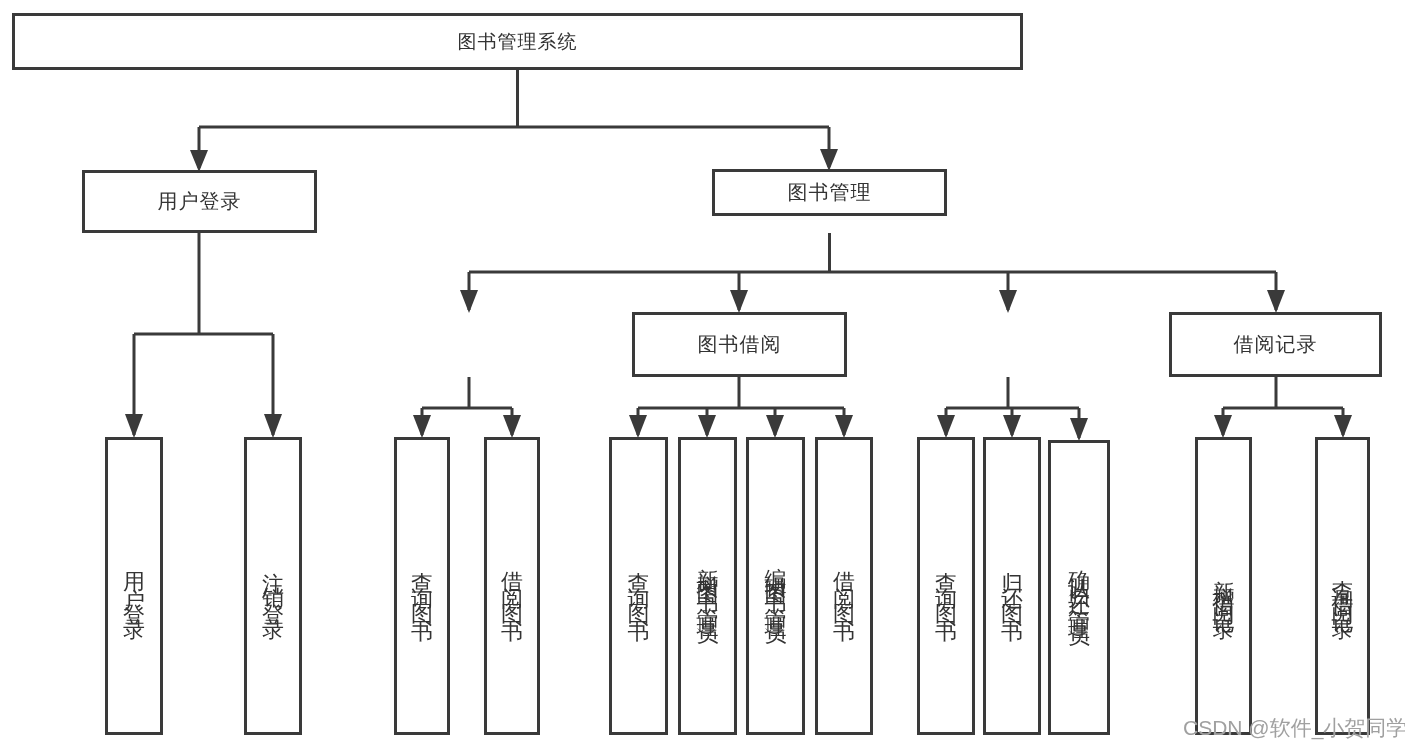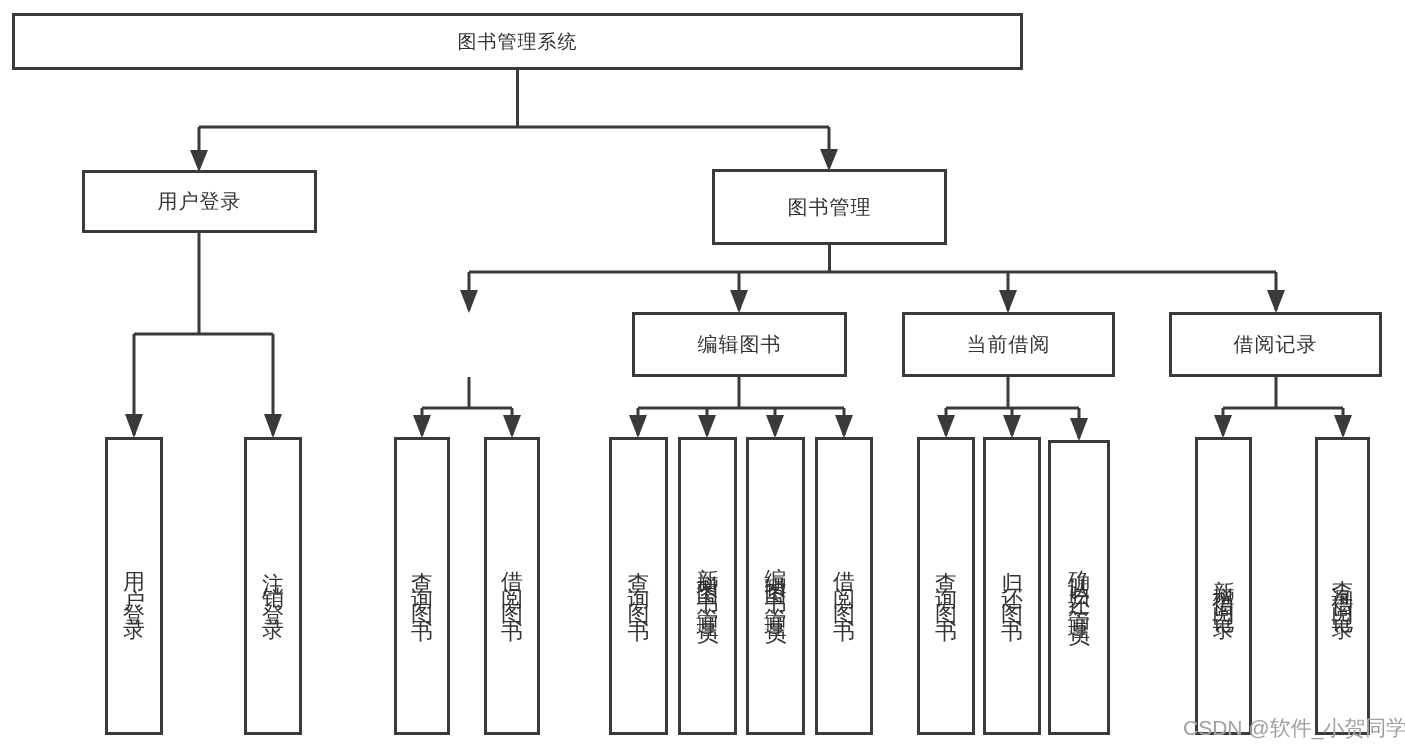--- a/index.html
+++ b/index.html
@@ -70,29 +70,26 @@
     <polygon points="1334,415 1352,415 1343,438"></polygon>
   </svg>
 
   <div class="box h root" style="left:12px;top:13px;width:1011px;height:57px">
     <span>图书管理系统</span>
   </div>
 
   <div class="box h" style="left:82px;top:170px;width:235px;height:63px">
     <span>用户登录</span>
   </div>
-  <div class="box h" style="left:712px;top:169px;width:235px;height:76px">
+  <div class="box h" style="left:712px;top:169px;width:235px;height:47px">
     <span>图书管理</span>
   </div>
 
   <div class="box h" style="left:632px;top:312px;width:215px;height:65px">
-    <span>编辑图书</span>
-  </div>
-  <div class="box h" style="left:902px;top:312px;width:213px;height:65px">
-    <span>当前借阅</span>
+    <span>图书借阅</span>
   </div>
   <div class="box h" style="left:1169px;top:312px;width:213px;height:65px">
     <span>借阅记录</span>
   </div>
 
   <div class="box v sp4" style="left:105px;top:437px;width:58px;height:298px">
     <span>用户登录</span>
   </div>
   <div class="box v sp4" style="left:244px;top:437px;width:58px;height:298px">
     <span>注销登录</span>

